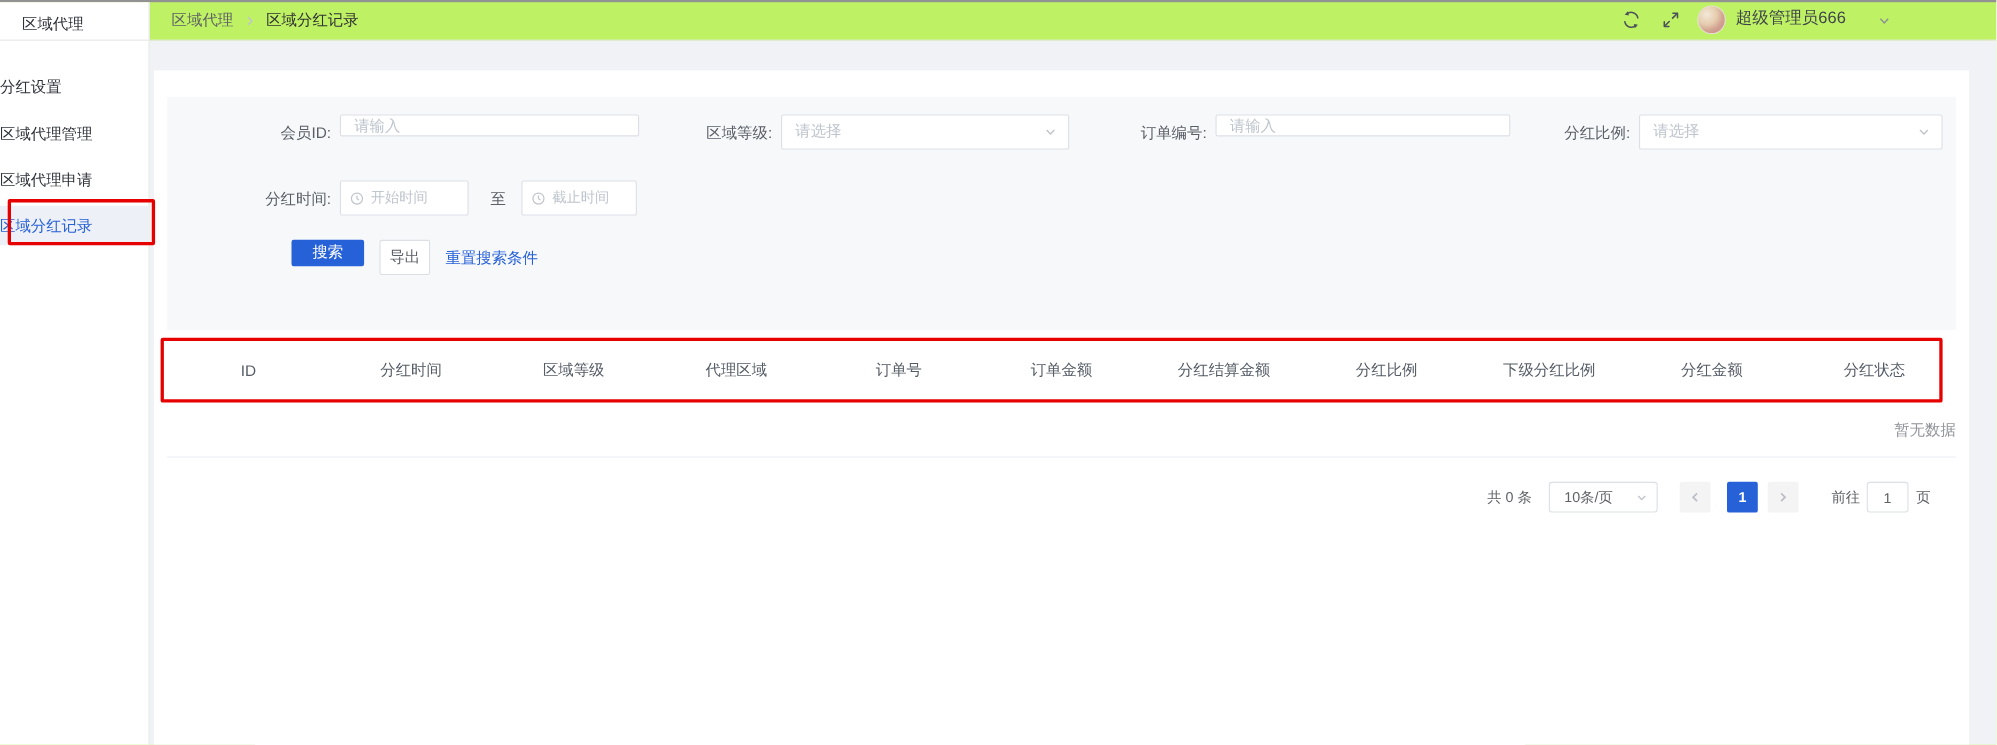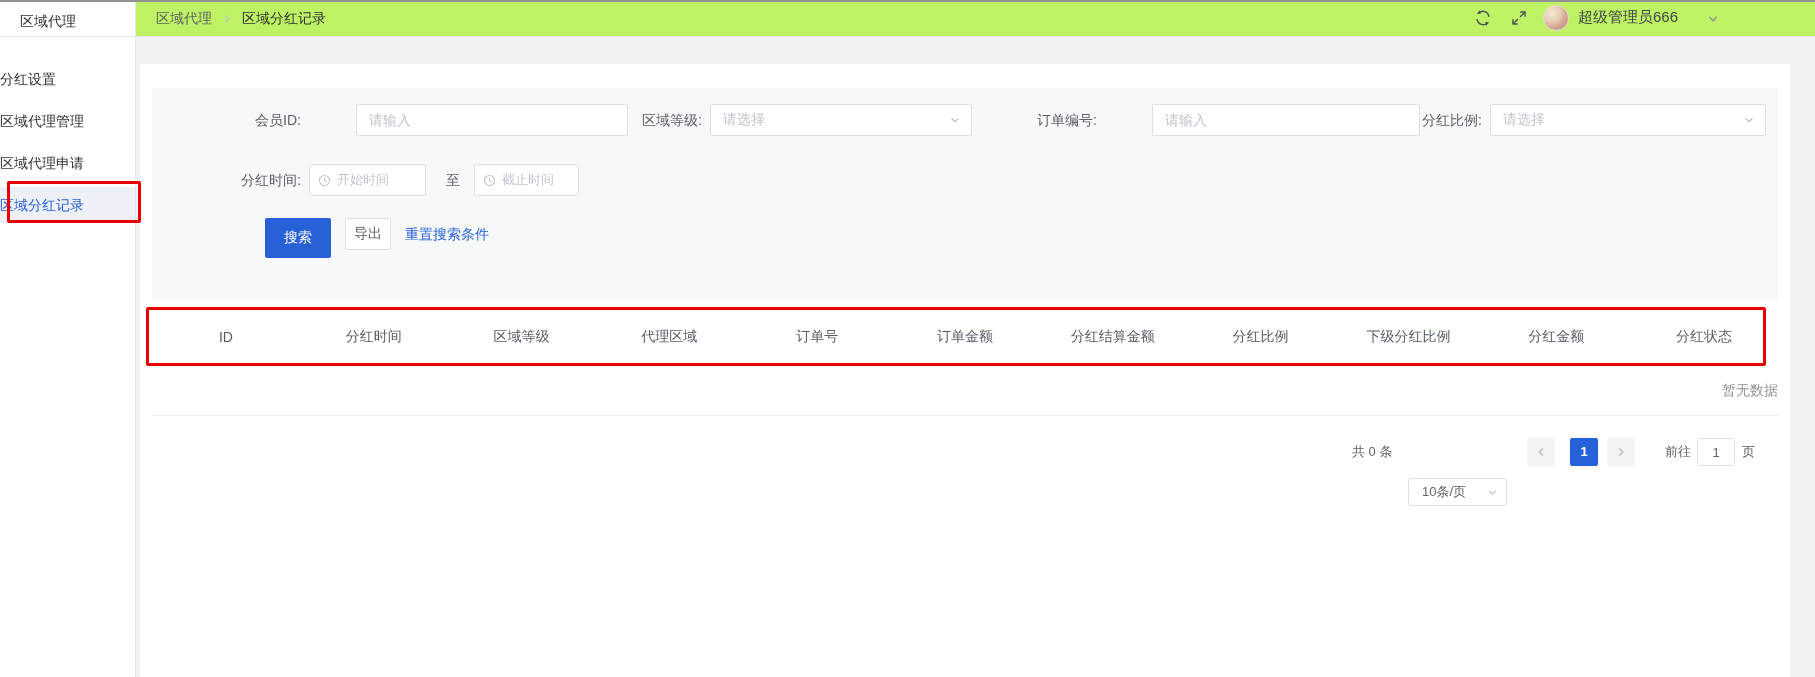--- a/index.html
+++ b/index.html
@@ -29,45 +29,45 @@
   .menu-item{position:absolute;left:0;width:135px;height:42px;line-height:42px;font-size:14px;color:#2e323a;cursor:pointer;}
   .menu-item.active{top:185px;height:36px;line-height:36px;background:#edf0f6;color:#2761d8;}
 
   
   .content-bg{position:absolute;left:136px;top:37px;width:1679px;height:640px;background:#f0f2f5;}
   .card{position:absolute;left:140px;top:64px;width:1650px;height:613px;background:#fff;}
   .filter-panel{position:absolute;left:152px;top:88px;width:1626px;height:212px;background:#f7f8fa;}
 
   
   .f-label{position:absolute;height:32px;line-height:32px;font-size:14px;color:#5a5e66;text-align:right;}
-  .f-input{position:absolute;height:32px;border:1px solid #dcdfe6;border-radius:2px;background:#fff;font-size:14px;color:#606266;padding:0 12px;outline:none;font-family:inherit;margin-left:47px;}
+  .f-input{position:absolute;height:20px;border:1px solid #dcdfe6;border-radius:2px;background:#fff;font-size:14px;color:#606266;padding:0 12px;outline:none;font-family:inherit;}
   .f-input::placeholder{color:#bfc5ce;}
   .f-select{position:absolute;height:32px;border:1px solid #dcdfe6;border-radius:2px;background:#fff;display:flex;align-items:center;justify-content:space-between;padding:0 10px 0 12px;cursor:pointer;}
   .f-select .ph{font-size:14px;color:#bfc5ce;}
   .f-time{position:absolute;height:32px;border:1px solid #dcdfe6;border-radius:2px;background:#fff;display:flex;align-items:center;gap:6px;padding:0 8px;cursor:pointer;}
   .f-time .ph{font-size:13px;color:#bfc5ce;white-space:nowrap;font-family:Liberation Serif, serif;}
   .range-sep{position:absolute;left:440px;top:164px;width:26px;height:32px;line-height:32px;text-align:center;font-size:14px;color:#5a5e66;}
 
-  .btn-search{position:absolute;left:265px;top:218px;width:66px;height:40px;background:#2761d8;color:#fff;border:none;border-radius:2px;font-size:14px;cursor:pointer;font-family:inherit;}
+  .btn-search{position:absolute;left:265px;top:218px;width:66px;height:24px;background:#2761d8;color:#fff;border:none;border-radius:2px;font-size:14px;cursor:pointer;font-family:inherit;}
   .btn-export{position:absolute;left:345px;top:218px;width:46px;height:32px;background:#fff;color:#5a5e66;border:1px solid #dcdfe6;border-radius:2px;font-size:14px;cursor:pointer;font-family:inherit;padding:0;}
   .link-reset{position:absolute;left:405px;top:218px;height:32px;line-height:32px;font-size:14px;color:#2761d8;cursor:pointer;}
 
   
   .thead{position:absolute;left:152px;top:310px;width:1626px;height:54px;display:flex;align-items:center;background:#fff;}
   .th{flex:1;text-align:center;font-size:14px;color:#555c66;}
   .empty-row{position:absolute;left:152px;top:364px;width:1626px;height:52px;line-height:52px;text-align:right;font-size:14px;color:#909399;border-bottom:1px solid #ebeef5;background:#fff;}
 
   
   .annotation{position:absolute;border:3px solid #e60000;border-radius:2px;z-index:10;pointer-events:none;}
   .annot-sidebar{left:7px;top:181px;width:134px;height:42px;}
   .annot-table{left:146px;top:307px;width:1620px;height:59px;}
 
   
   .pg-text{position:absolute;top:438px;height:28px;line-height:28px;font-size:13px;color:#606266;}
-  .pg-size{position:absolute;left:1408px;top:438px;width:99px;height:28px;border:1px solid #dcdfe6;border-radius:3px;background:#fff;display:flex;align-items:center;justify-content:space-between;padding:0 8px 0 13px;cursor:pointer;margin-top:40px;}
+  .pg-size{position:absolute;left:1408px;top:438px;width:99px;height:28px;border:1px solid #dcdfe6;border-radius:3px;background:#fff;display:flex;align-items:center;justify-content:space-between;padding:0 8px 0 13px;cursor:pointer;}
   .pg-size .ph{font-size:13px;color:#606266;}
   .pg-btn{position:absolute;top:438px;width:28px;height:28px;background:#f4f4f5;border-radius:2px;display:flex;align-items:center;justify-content:center;cursor:pointer;}
   .pg-current{position:absolute;left:1570px;top:438px;width:28px;height:28px;background:#2761d8;color:#fff;border-radius:2px;text-align:center;line-height:28px;font-size:13px;font-weight:bold;cursor:pointer;}
   .pg-goto{position:absolute;left:1697px;top:438px;width:38px;height:28px;border:1px solid #dcdfe6;border-radius:3px;text-align:center;font-size:13px;color:#606266;outline:none;font-family:inherit;}
 </style>
 </head>
 <body>
 
 <div class="page">
 

